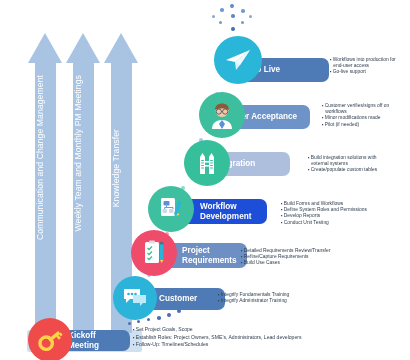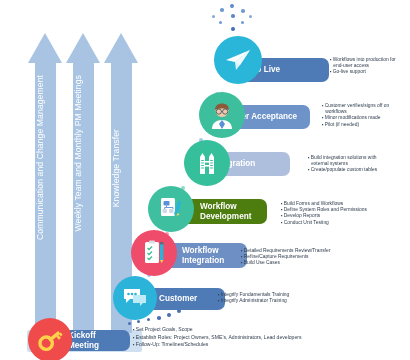--- a/index.html
+++ b/index.html
@@ -155,21 +155,21 @@
       </svg>
     </div>
     <div class="bullets" style="left:218px;top:292px;">
       <div>Integrify Fundamentals Training</div>
       <div>Integrify Administrator Training</div>
     </div>
   </div>
 
   <div class="node">
     <div class="pill two" style="left:152px;top:243px;width:95px;height:25px;background:#6e8fc4;">
-      <span>Workflow Integration</span>
+      <span>Project Requirements</span>
     </div>
     <div class="circle" style="left:131px;top:230px;width:46px;height:46px;background:#ef4b6b;">
       <svg width="30" height="30" viewBox="0 0 30 30">
         <rect x="6" y="4" width="14" height="21" rx="1.5" fill="#ffffff"></rect>
         <rect x="10" y="2.5" width="6" height="3" rx="1" fill="#d8dde4"></rect>
         <path d="M8.5 10l1.5 1.5L13 8.5" stroke="#3dbf8a" stroke-width="1.3" fill="none"></path>
         <path d="M8.5 15l1.5 1.5L13 13.5" stroke="#3dbf8a" stroke-width="1.3" fill="none"></path>
         <path d="M8.5 20l1.5 1.5L13 18.5" stroke="#3dbf8a" stroke-width="1.3" fill="none"></path>
         <rect x="21" y="6" width="3.4" height="16" fill="#2bb3d9"></rect>
         <path d="M21 22h3.4l-1.7 3z" fill="#ffd24a"></path>
@@ -177,21 +177,21 @@
       </svg>
     </div>
     <div class="bullets" style="left:241px;top:248px;">
       <div>Detailed Requirements Review/Transfer</div>
       <div>Refine/Capture Requirements</div>
       <div>Build Use Cases</div>
     </div>
   </div>
 
   <div class="node">
-    <div class="pill two" style="left:170px;top:199px;width:97px;height:25px;background:#4d7c0f;">
+    <div class="pill two" style="left:170px;top:199px;width:97px;height:25px;background:#1d4ed8;">
       <span>Workflow Development</span>
     </div>
     <div class="circle" style="left:148px;top:186px;width:46px;height:46px;background:#3dbfa0;">
       <svg width="30" height="30" viewBox="0 0 30 30">
         <rect x="5" y="4" width="14" height="18" rx="1.5" fill="#ffffff"></rect>
         <rect x="7.5" y="7" width="6" height="4.5" rx="1" fill="#5b8fd6"></rect>
         <rect x="6.5" y="15" width="4.5" height="4" rx="1" fill="#cfd8e4"></rect>
         <rect x="13" y="15" width="4.5" height="4" rx="1" fill="#cfd8e4"></rect>
         <path d="M10.5 11.5v2M10.5 13.5h6.5v1.5M10.5 13.5H8.7v1.5" stroke="#5b8fd6" stroke-width="0.9" fill="none"></path>
         <rect x="20" y="7" width="3.4" height="14" fill="#2bb3d9" transform="rotate(18 21.7 14)"></rect>

